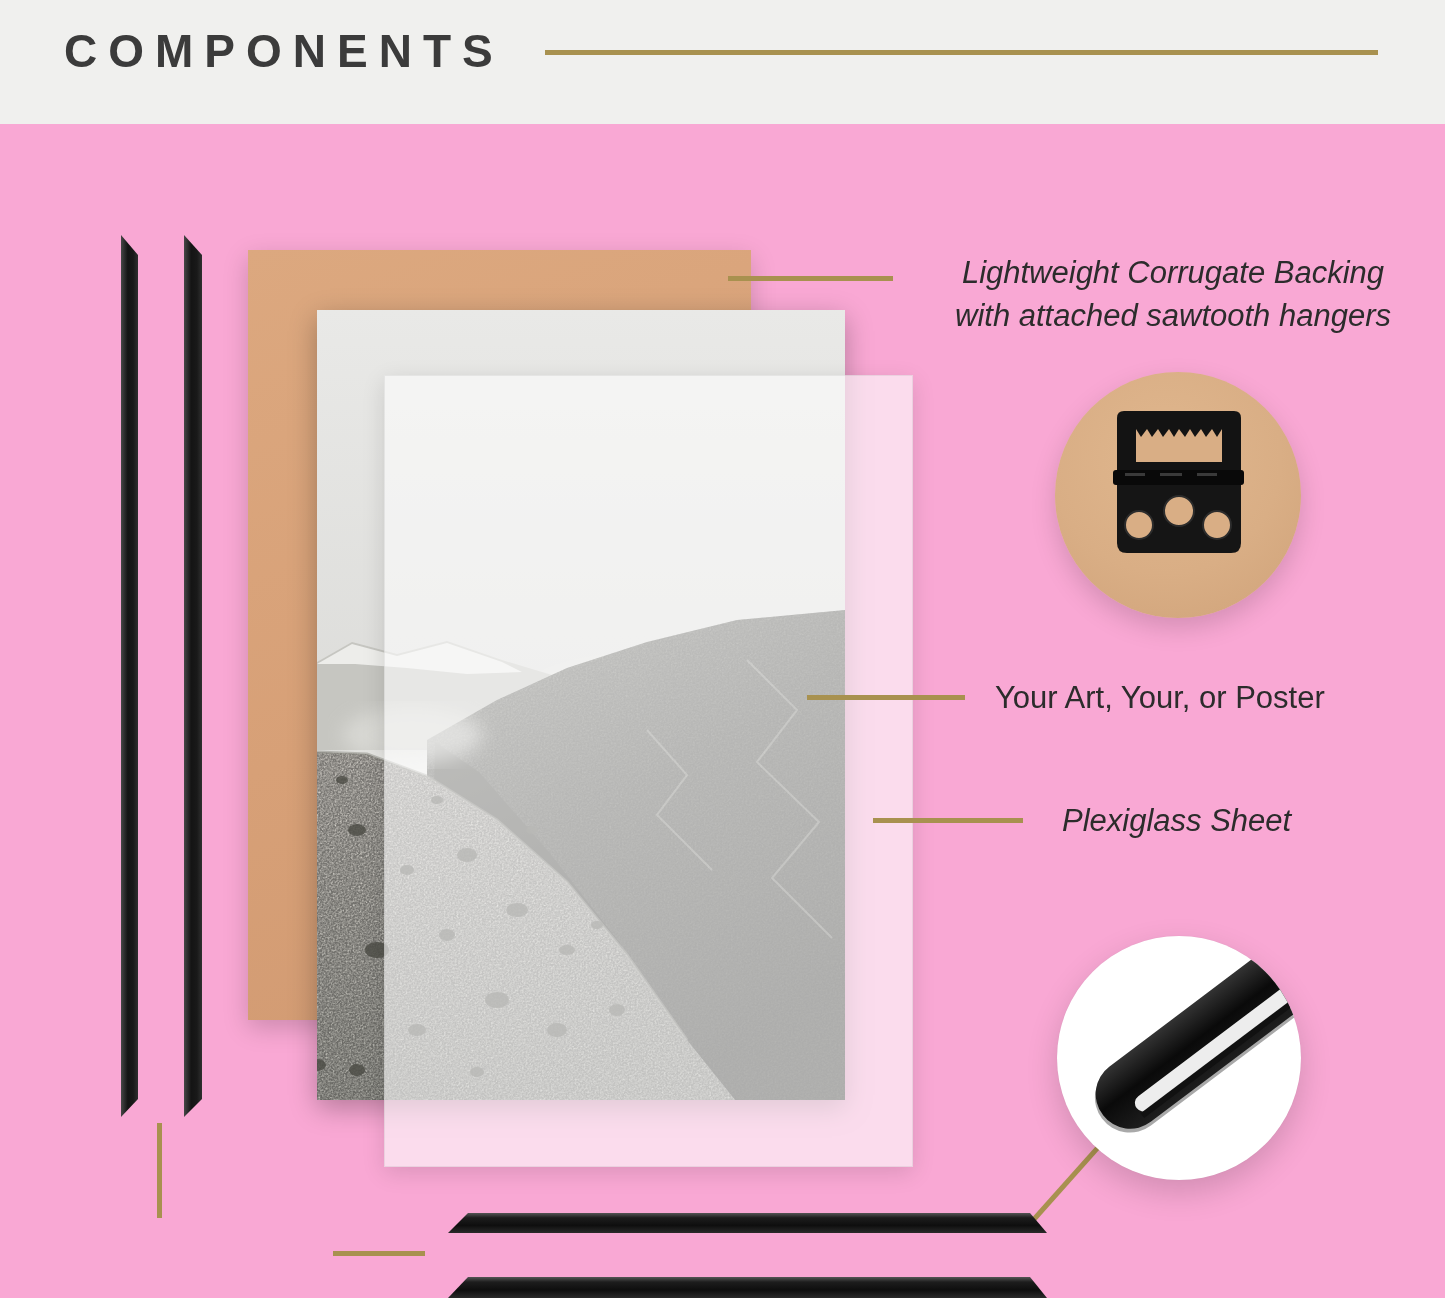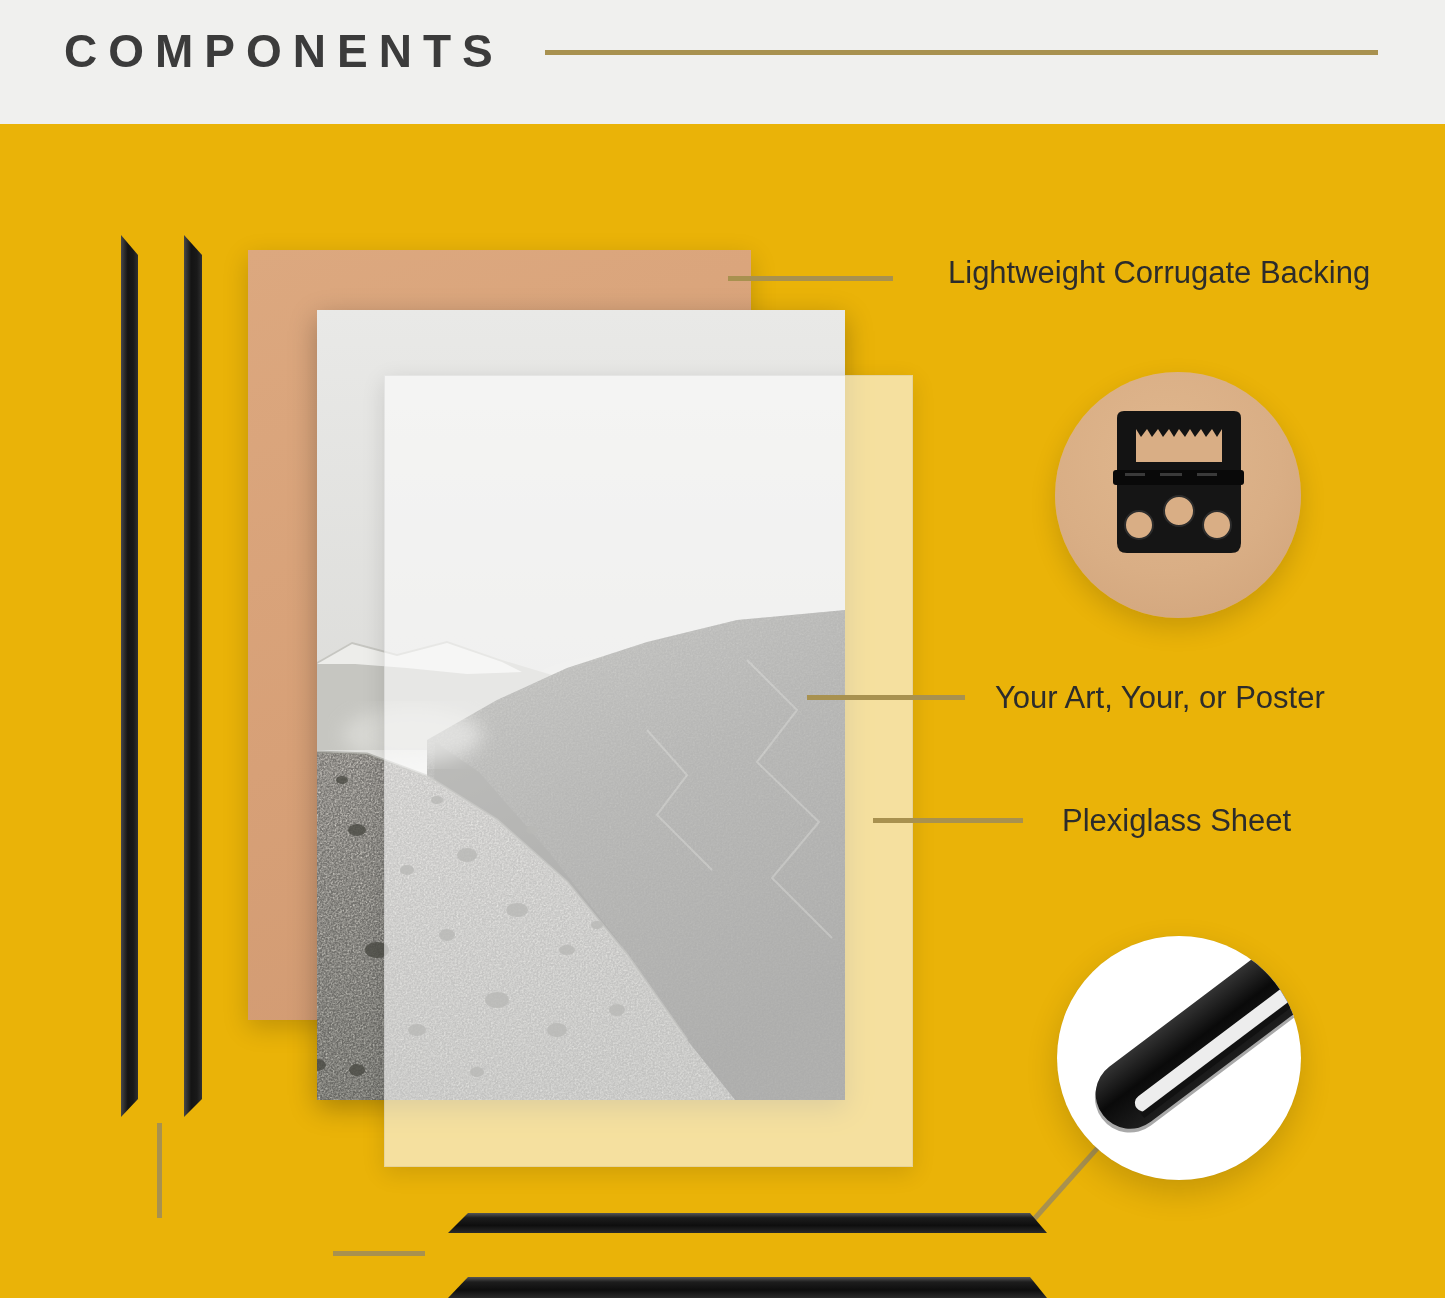--- a/index.html
+++ b/index.html
@@ -1,20 +1,20 @@
 <!DOCTYPE html>
 <html><head>
 <meta charset="utf-8">
 <style>
   html,body{margin:0;padding:0;background:#ffffff;}
   .page{
     position:relative;
     width:1445px;height:1298px;
     overflow:hidden;
-    background:#eab308;
+    background:#f9a8d4;
     font-family:"Liberation Sans", sans-serif;
   }
   
   .band{position:absolute;left:0;top:0;width:1445px;height:124px;background:#f0f0ee;}
   .title{
     position:absolute;left:64px;top:24px;
     font-size:46px;font-weight:700;letter-spacing:11px;
     color:#3b3b3b;white-space:nowrap;
   }
   .gold{background:#a8914f;}
@@ -49,23 +49,23 @@
   .art-line{left:807px;top:695px;width:158px;}
   .plexi-line{left:873px;top:818px;width:150px;}
   .strips-line{left:333px;top:1251px;width:92px;}
   .vline{position:absolute;left:157px;top:1123px;width:5px;height:95px;}
   .dline{
     position:absolute;left:1032px;top:1219px;width:99px;height:5px;
     transform:rotate(-48.3deg);transform-origin:0 50%;
   }
   
   .label{position:absolute;color:#2c2c2c;font-size:31px;white-space:nowrap;}
-  .backing-label{left:948px;top:251px;width:450px;text-align:left;line-height:43px;}
+  .backing-label{left:948px;top:251px;width:450px;text-align:center;line-height:43px;font-style:italic;}
   .art-label{left:995px;top:680px;}
-  .plexi-label{left:1062px;top:803px;}
+  .plexi-label{left:1062px;top:803px;font-style:italic;}
   .strips-label{left:84px;top:1235px;font-size:33px;}
   
   .inset{position:absolute;border-radius:50%;overflow:hidden;}
   .hanger-inset{
     left:1055px;top:372px;width:246px;height:246px;
     background:radial-gradient(circle at 45% 35%,#e0b78e 0%,#d9ae85 55%,#cfa279 100%);
     box-shadow:0 10px 26px rgba(0,0,0,.15);
   }
   .profile-inset{
     left:1057px;top:936px;width:244px;height:244px;
@@ -185,20 +185,21 @@
 
   <div class="hline gold backing-line"></div>
   <div class="hline gold art-line"></div>
   <div class="hline gold plexi-line"></div>
   <div class="hline gold strips-line"></div>
   <div class="vline gold"></div>
   <div class="dline gold"></div>
 
   <div class="label backing-label">
     <span>Lightweight Corrugate Backing</span><br>
+    <span>with attached sawtooth hangers</span>
   </div>
   <div class="label art-label">Your Art, Your, or Poster</div>
   <div class="label plexi-label">Plexiglass Sheet</div>
 
   <div class="inset hanger-inset">
     <svg viewBox="0 0 246 246">
 
       <path d="M62,46 q0,-7 7,-7 h110 q7,0 7,7 v52 H62 Z" fill="#131313"></path>
 
       <path d="M81,57 L86,65 L92,57 L97,65 L103,57 L108,65 L114,57 L119,65 L124,57 L130,65 L135,57 L140,65 L146,57 L151,65 L157,57 L162,65 L167,57 L167,90 L81,90 Z" fill="#d9ae85"></path>

